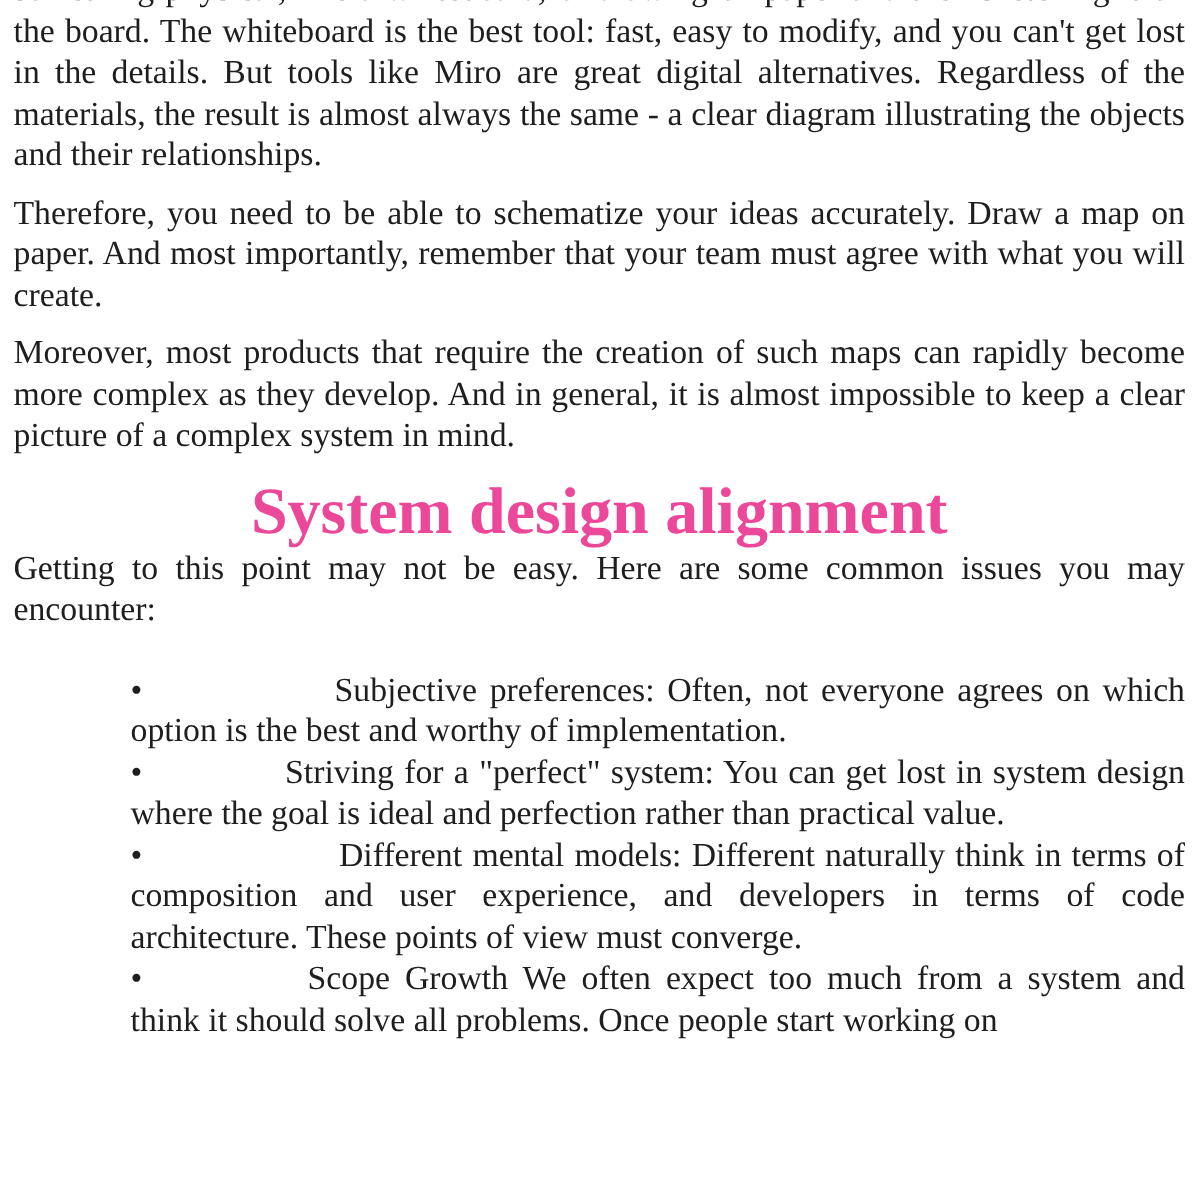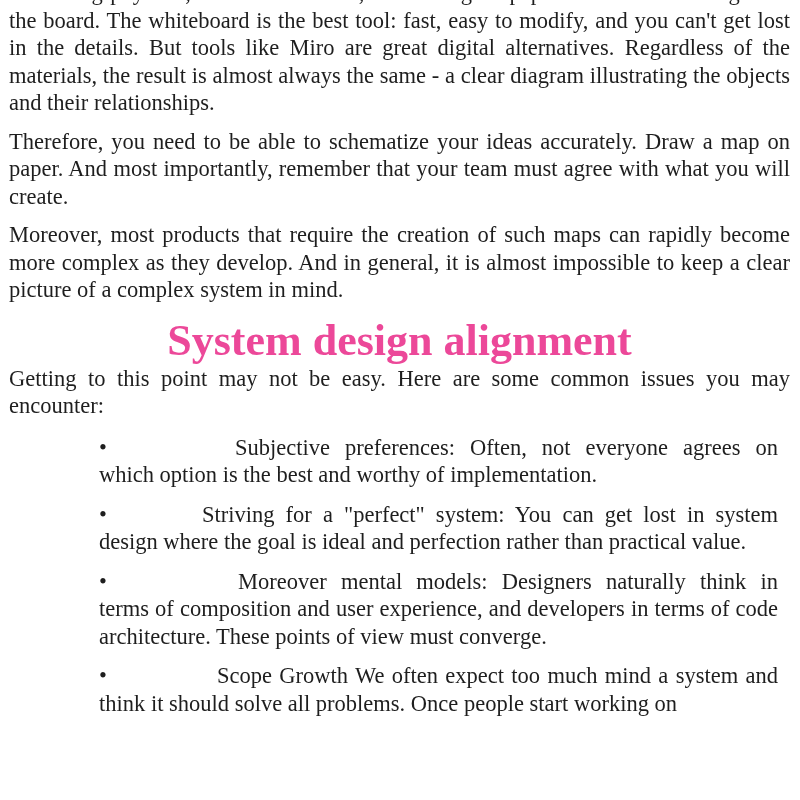--- a/index.html
+++ b/index.html
@@ -31,32 +31,32 @@
       margin: 0;
       text-align: center;
       font-family: "Liberation Serif", serif;
       font-weight: bold;
       font-size: 44px;
       line-height: 48px;
       color: #ec4899;
       padding-top: 2px;
     }
     .intro {
-      margin-bottom: 14px;
+      margin-bottom: 26px;
     }
     ul.issues {
       list-style: none;
       margin: 0;
       padding: 0 0 0 78px;
     }
     ul.issues li {
       font-size: 22.5px;
       line-height: 27.5px;
       text-align: justify;
-      margin: 12px;
+      margin: 0;
     }
     .bullet {
       display: inline-block;
       width: 0;
     }
     .gap {
       display: inline-block;
     }
   </style>
 </head>
@@ -71,19 +71,19 @@
   <p class="intro">Getting to this point may not be easy. Here are some common issues you may encounter:</p>
 
   <ul class="issues">
     <li>
       <span class="bullet">•</span><span class="gap" style="width:136px"></span><span>Subjective preferences: Often, not everyone agrees on which option is the best and worthy of implementation.</span>
     </li>
     <li>
       <span class="bullet">•</span><span class="gap" style="width:103px"></span><span>Striving for a "perfect" system: You can get lost in system design where the goal is ideal and perfection rather than practical value.</span>
     </li>
     <li>
-      <span class="bullet">•</span><span class="gap" style="width:139px"></span><span>Moreover mental models: Designers naturally think in terms of composition and user experience, and developers in terms of code architecture. These points of view must converge.</span>
+      <span class="bullet">•</span><span class="gap" style="width:139px"></span><span>Different mental models: Different naturally think in terms of composition and user experience, and developers in terms of code architecture. These points of view must converge.</span>
     </li>
     <li>
-      <span class="bullet">•</span><span class="gap" style="width:118px"></span><span>Scope Growth We often expect too much mind a system and think it should solve all problems. Once people start working on</span>
+      <span class="bullet">•</span><span class="gap" style="width:118px"></span><span>Scope Growth We often expect too much from a system and think it should solve all problems. Once people start working on</span>
     </li>
   </ul>
 </div>
 
 </body></html>

